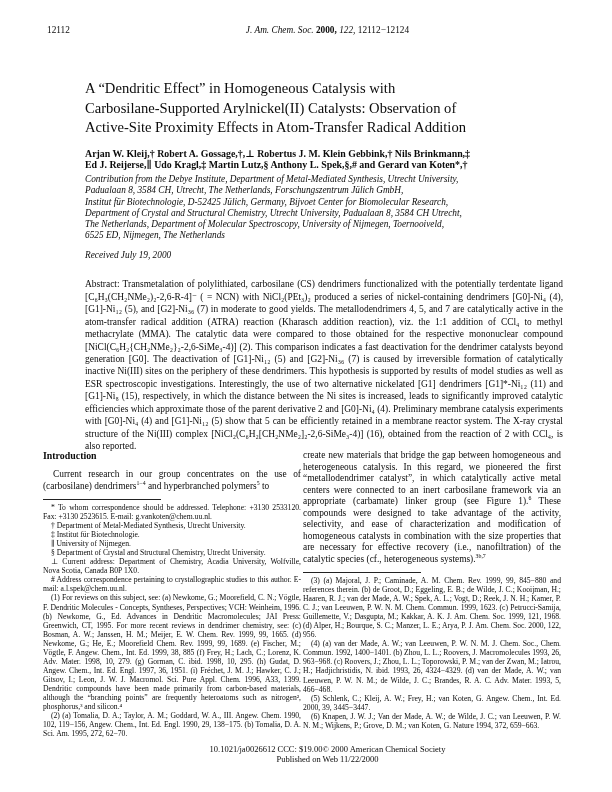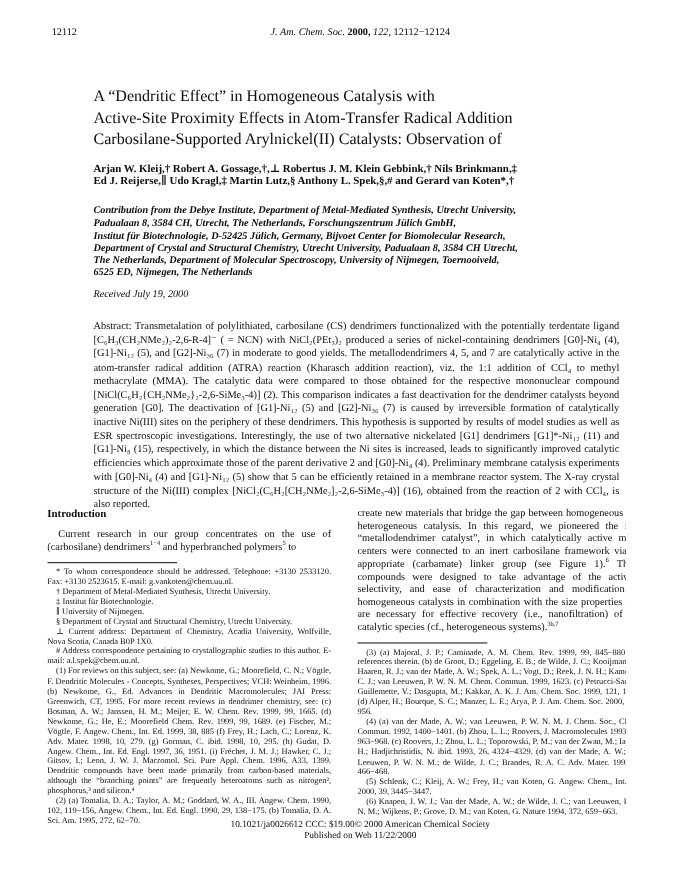--- a/index.html
+++ b/index.html
@@ -10,27 +10,27 @@
   .running-head{position:absolute;top:25px;left:47px;right:47px;height:12px;font-size:9.3px;}
   .pageno{position:absolute;left:0;top:0;}
   .cite{display:block;text-align:center;}
   .cite i{font-style:italic;text-align:right;}
   .cite b{font-style:normal;font-weight:bold;}
   
   .front{position:absolute;left:85px;top:79px;width:478px;}
   .title-line{font-size:14.6px;line-height:19.5px;font-weight:normal;margin:0;}
   .authors{margin-top:10px;}
   .author-line{font-size:9.9px;font-weight:bold;line-height:11.8px;}
-  .affil{margin-top:16px;font-weight:bold;}
+  .affil{margin-top:3px;}
   .affil-line{font-size:9.3px;font-style:italic;line-height:11.2px;}
   .received{margin-top:9px;font-size:9.3px;font-style:italic;}
   .abstract{margin-top:18px;font-size:9.45px;line-height:12.45px;text-align:justify;}
   .abs-label{font-weight:normal;}
   
-  .columns{position:absolute;left:43px;top:462px;width:526px;height:292px;display:flex;gap:24px;overflow:hidden;}
+  .columns{position:absolute;left:43px;top:450px;width:526px;height:292px;display:flex;gap:2px;overflow:hidden;}
   .col{width:258px;flex:0 0 258px;}
   .intro-heading{font-size:9.9px;font-weight:bold;margin:0 0 8px 0;}
   .body-par{font-size:9.4px;line-height:11.5px;text-align:justify;margin:0;}
   .indent{text-indent:10px;}
   sup.s{font-size:0.62em;line-height:0;vertical-align:super;}
   .footnotes{margin-top:7px;}
   .fn-rule{width:118px;border-top:1px solid #222;margin:0 0 3px 0;}
   .fn{font-size:7.65px;line-height:9.05px;text-align:justify;text-indent:8px;margin:0;}
   
   .page-footer{position:absolute;left:0;right:0;top:744px;text-align:center;font-size:8.5px;line-height:10px;}
@@ -43,22 +43,22 @@
 
   <div class="running-head">
     <span class="pageno">12112</span>
     <span class="cite"><i>J. Am. Chem. Soc. </i><b>2000, </b><i>122, </i><span>12112−12124</span></span>
   </div>
 
   <div class="front">
 
     <div>
       <div class="title-line">A “Dendritic Effect” in Homogeneous Catalysis with</div>
+      <div class="title-line">Carbosilane-Supported Arylnickel(II) Catalysts:  Observation of</div>
       <div class="title-line">Active-Site Proximity Effects in Atom-Transfer Radical Addition</div>
-      <div class="title-line">Carbosilane-Supported Arylnickel(II) Catalysts:  Observation of</div>
     </div>
 
     <div class="authors">
       <div class="author-line">Arjan W. Kleij,† Robert A. Gossage,†,⊥ Robertus J. M. Klein Gebbink,† Nils Brinkmann,‡</div>
       <div class="author-line">Ed J. Reijerse,∥ Udo Kragl,‡ Martin Lutz,§ Anthony L. Spek,§,# and Gerard van Koten*,†</div>
     </div>
 
     <div class="affil">
       <div class="affil-line">Contribution from the Debye Institute, Department of Metal-Mediated Synthesis, Utrecht University,</div>
       <div class="affil-line">Padualaan 8, 3584 CH, Utrecht, The Netherlands, Forschungszentrum Jülich GmbH,</div>

